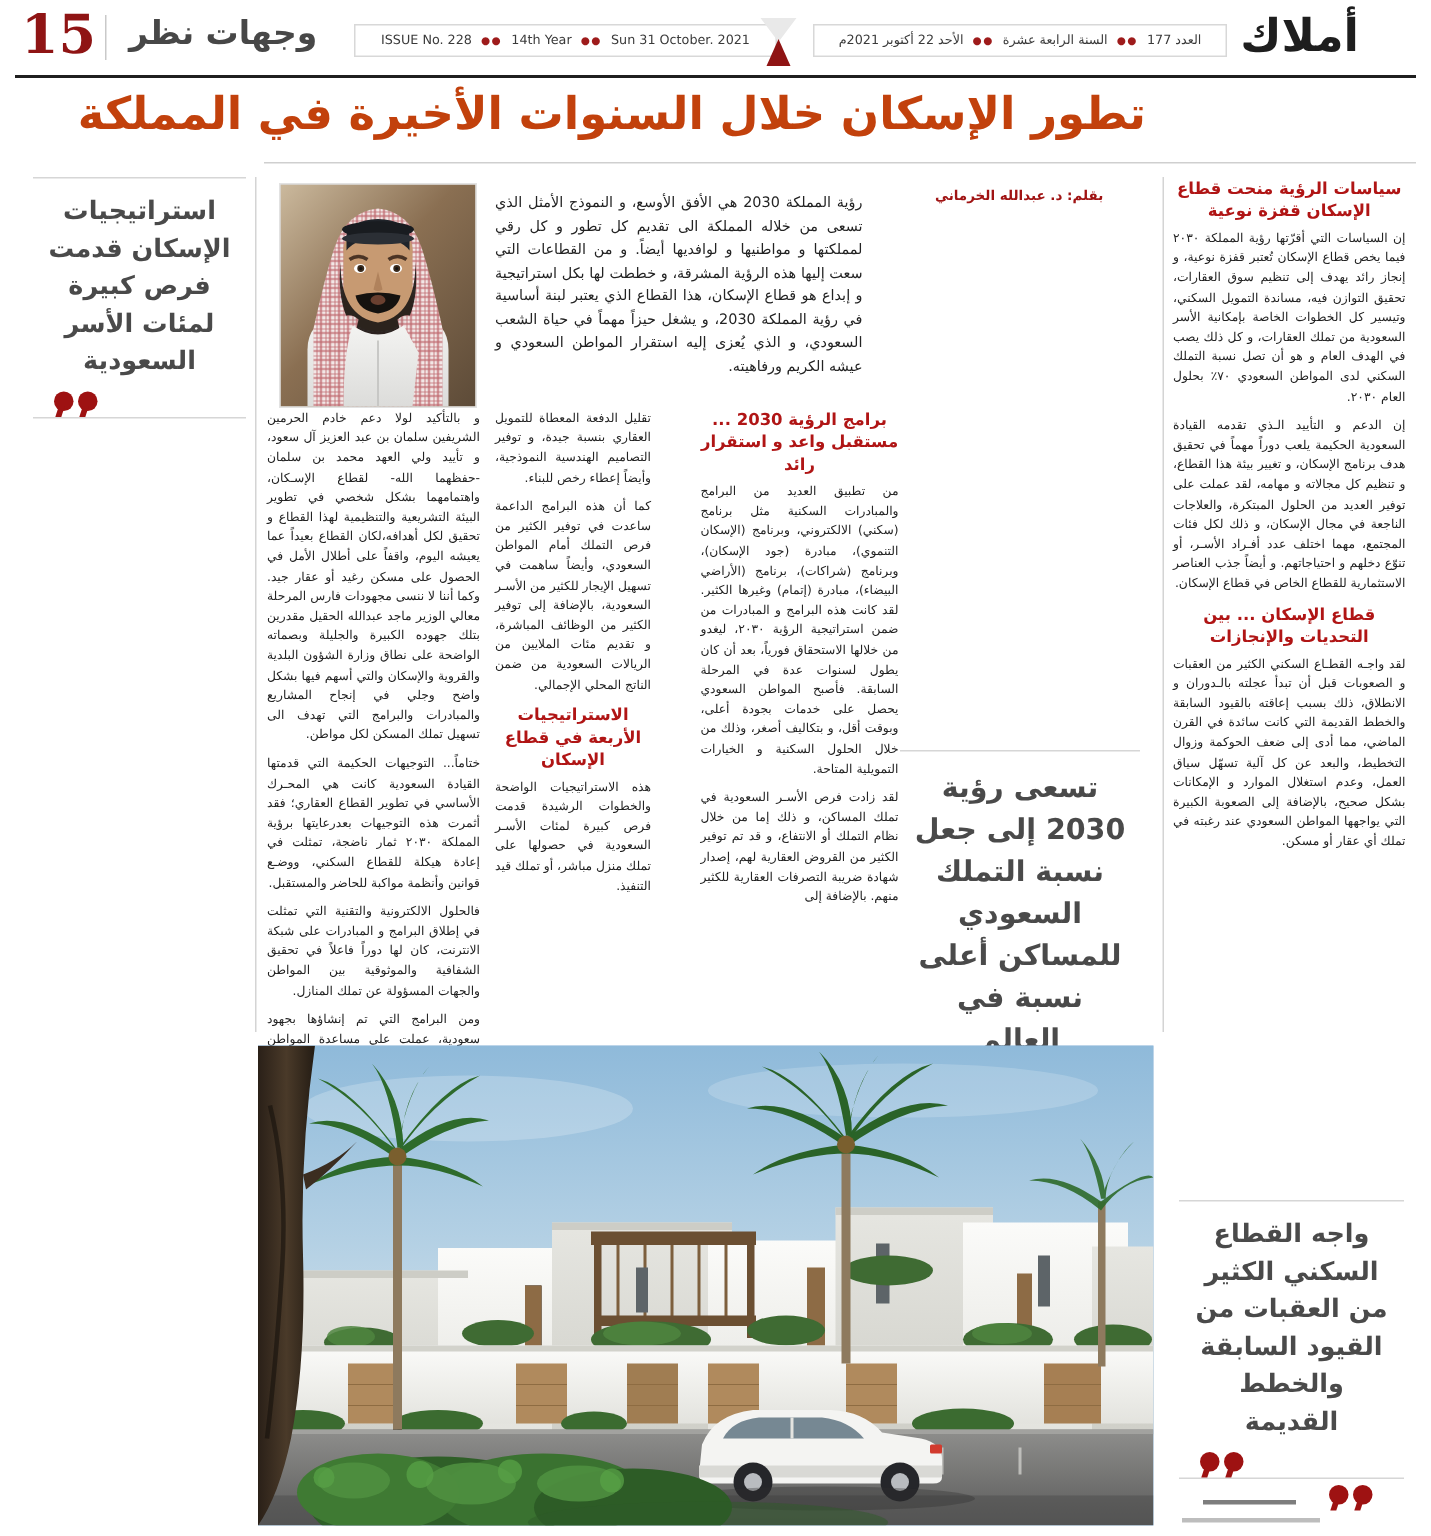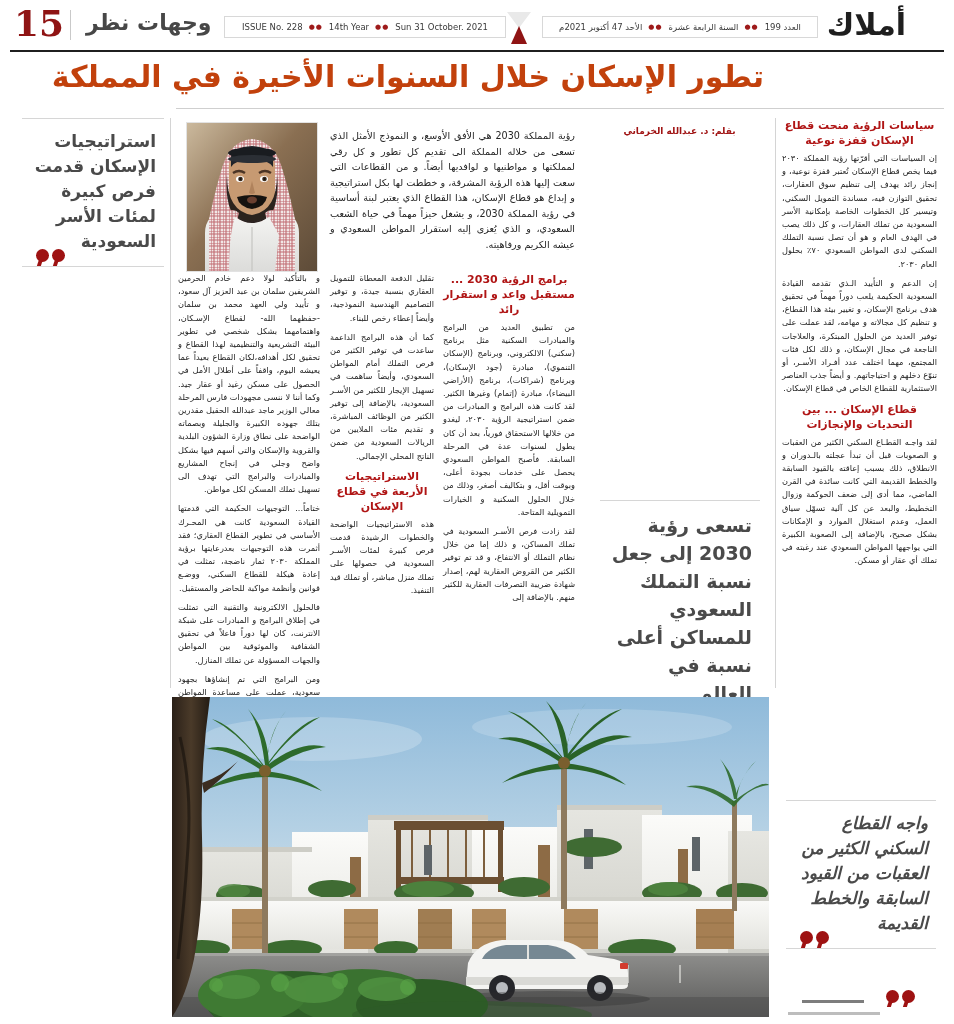--- a/index.html
+++ b/index.html
@@ -26,21 +26,21 @@
     direction:rtl;
     text-align:center;
   }
   .mh-ribbon{
     position:absolute;top:16px;height:22px;
     border:1px solid #d8d8d8;background:#fff;
     display:flex;align-items:center;
     font-size:8.5px;color:#3a3a3a;white-space:nowrap;
   }
   .mh-ribbon.rtl-side{right:96px;width:276px;justify-content:center;direction:rtl;padding:0 6px;box-sizing:border-box;}
-  .mh-ribbon.ltr-side{left:224px;width:282px;justify-content:center;direction:ltr;padding:0 6px;box-sizing:border-box;}
+  .mh-ribbon.ltr-side{left:236px;width:282px;justify-content:center;direction:ltr;padding:0 6px;box-sizing:border-box;}
   .mh-ribbon span{margin:0 3px;}
   .dots{color:#9e1b1b;font-size:7px;letter-spacing:1px;}
   .mh-tri{
     position:absolute;left:504px;top:12px;width:30px;height:32px;
   }
   .mh-tri .tri-up{
     position:absolute;left:3px;top:0;width:0;height:0;
     border-left:12px solid transparent;border-right:12px solid transparent;
     border-top:16px solid #e9e9e9;
   }
@@ -75,24 +75,24 @@
   }
   .rule.under-head{top:108px;left:176px;width:768px;height:1px;background:#cfcfcf;}
 
   
   .col{position:absolute;box-sizing:border-box;direction:rtl;}
   .colrule{position:absolute;width:1px;background:#d4d4d4;}
 
   
   .quotebox{
     position:absolute;box-sizing:border-box;
-    direction:rtl;text-align:right;
+    direction:rtl;text-align:center;
     border-top:1px solid #d6d6d6;
     border-bottom:1px solid #d6d6d6;
-    padding:10px 8px 12px 8px;
+    padding:10px 8px 24px 8px;
     background:#fff;
   }
   .quotebox .qtext{
     font-size:17px;font-weight:bold;color:#4a4a4a;line-height:25px;
   }
   .quotebox .qmarks{
     position:absolute;bottom:4px;left:14px;
     display:flex;gap:3px;
   }
   .qdot{
@@ -162,25 +162,25 @@
       <span class="dots">●●</span>
       <span>Sun 31 October. 2021</span>
     </div>
 
     <div class="mh-tri">
       <div class="tri-up"></div>
       <div class="tri-dn"></div>
     </div>
 
     <div class="mh-ribbon rtl-side">
-      <span>العدد 199</span>
+      <span>العدد 177</span>
       <span class="dots">●●</span>
       <span>السنة الرابعة عشرة</span>
       <span class="dots">●●</span>
-      <span>الأحد 47 أكتوبر 2021م</span>
+      <span>الأحد 22 أكتوبر 2021م</span>
     </div>
 
     <div class="mh-logo">
       <span>أملاك</span>
     </div>
   </div>
 
   <div class="rule top"></div>
 
   <div class="headline">تطور الإسكان خلال السنوات الأخيرة في المملكة</div>
@@ -203,36 +203,36 @@
   </div>
   <div class="colrule" style="left:170px;top:118px;height:570px;"></div>
 
   <div class="col" style="left:330px;top:272px;width:104px;height:415px;">
     <p class="body">تقليل الدفعة المعطاة للتمويل العقاري بنسبة جيدة، و توفير التصاميم الهندسية النموذجية، وأيضاً إعطاء رخص للبناء.</p>
     <p class="body">كما أن هذه البرامج الداعمة ساعدت في توفير الكثير من فرص التملك أمام المواطن السعودي، وأيضاً ساهمت في تسهيل الإيجار للكثير من الأسـر السعودية، بالإضافة إلى توفير الكثير من الوظائف المباشرة، و تقديم مئات الملايين من الريالات السعودية من ضمن الناتج المحلي الإجمالي.</p>
     <div class="redhead">الاستراتيجيات الأربعة في قطاع الإسكان</div>
     <p class="body">هذه الاستراتيجيات الواضحة والخطوات الرشيدة قدمت فرص كبيرة لمئات الأسـر السعودية في حصولها على تملك منزل مباشر، أو تملك قيد التنفيذ.</p>
   </div>
 
-  <div class="col" style="left:443px;top:272px;width:132px;height:415px;">
+  <div class="col" style="left:467px;top:272px;width:132px;height:415px;">
     <div class="redhead">برامج الرؤية 2030 ... مستقبل واعد و استقرار رائد</div>
     <p class="body">من تطبيق العديد من البرامج والمبادرات السكنية مثل برنامج (سكني) الالكتروني، وبرنامج (الإسكان التنموي)، مبادرة (جود الإسكان)، وبرنامج (شراكات)، برنامج (الأراضي البيضاء)، مبادرة (إتمام) وغيرها الكثير. لقد كانت هذه البرامج و المبادرات من ضمن استراتيجية الرؤية ٢٠٣٠، ليغدو من خلالها الاستحقاق فورياً، بعد أن كان يطول لسنوات عدة في المرحلة السابقة. فأصبح المواطن السعودي يحصل على خدمات بجودة أعلى، وبوقت أقل، و بتكاليف أصغر، وذلك من خلال الحلول السكنية و الخيارات التمويلية المتاحة.</p>
     <p class="body">لقد زادت فرص الأسـر السعودية في تملك المساكن، و ذلك إما من خلال نظام التملك أو الانتفاع، و قد تم توفير الكثير من القروض العقارية لهم، إصدار شهادة ضريبة التصرفات العقارية للكثير منهم. بالإضافة إلى</p>
   </div>
 
   <div class="col" style="left:782px;top:118px;width:155px;height:560px;">
     <div class="redhead">سياسات الرؤية منحت قطاع الإسكان قفزة نوعية</div>
     <p class="body">إن السياسات التي أقرّتها رؤية المملكة ٢٠٣٠ فيما يخص قطاع الإسكان تُعتبر قفزة نوعية، و إنجاز رائد يهدف إلى تنظيم سوق العقارات، تحقيق التوازن فيه، مساندة التمويل السكني، وتيسير كل الخطوات الخاصة بإمكانية الأسر السعودية من تملك العقارات، و كل ذلك يصب في الهدف العام و هو أن تصل نسبة التملك السكني لدى المواطن السعودي ٧٠٪ بحلول العام ٢٠٣٠.</p>
     <p class="body">إن الدعم و التأييد الـذي تقدمه القيادة السعودية الحكيمة يلعب دوراً مهماً في تحقيق هدف برنامج الإسكان، و تغيير بيئة هذا القطاع، و تنظيم كل مجالاته و مهامه، لقد عملت على توفير العديد من الحلول المبتكرة، والعلاجات الناجعة في مجال الإسكان، و ذلك لكل فئات المجتمع، مهما اختلف عدد أفـراد الأسـر، أو تنوّع دخلهم و احتياجاتهم. و أيضاً جذب العناصر الاستثمارية للقطاع الخاص في قطاع الإسكان.</p>
     <div class="redhead">قطاع الإسكان ... بين التحديات والإنجازات</div>
     <p class="body">لقد واجـه القطـاع السكني الكثير من العقبات و الصعوبات قبل أن تبدأ عجلته بالـدوران و الانطلاق، ذلك بسبب إعاقته بالقيود السابقة والخطط القديمة التي كانت سائدة في القرن الماضي، مما أدى إلى ضعف الحوكمة وزوال التخطيط، والبعد عن كل آلية تسهّل سياق العمل، وعدم استغلال الموارد و الإمكانات بشكل صحيح، بالإضافة إلى الصعوبة الكبيرة التي يواجهها المواطن السعودي عند رغبته في تملك أي عقار أو مسكن.</p>
   </div>
   <div class="colrule" style="left:775px;top:118px;height:570px;"></div>
 
-  <div class="quotebox" style="left:786px;top:800px;width:150px;font-style:italic;">
+  <div class="quotebox" style="left:786px;top:800px;width:150px;">
     <div class="qtext">واجه القطاع السكني الكثير من العقبات من القيود السابقة والخطط القديمة</div>
     <div class="qmarks">
       <div class="qdot"></div>
       <div class="qdot"></div>
     </div>
   </div>
 
   <div class="quotebox" style="left:600px;top:500px;width:160px;padding-bottom:30px;">
     <div class="qtext" style="font-size:19px;line-height:28px;">تسعى رؤية 2030 إلى جعل نسبة التملك السعودي للمساكن أعلى نسبة في العالم</div>
     <div class="qmarks">

